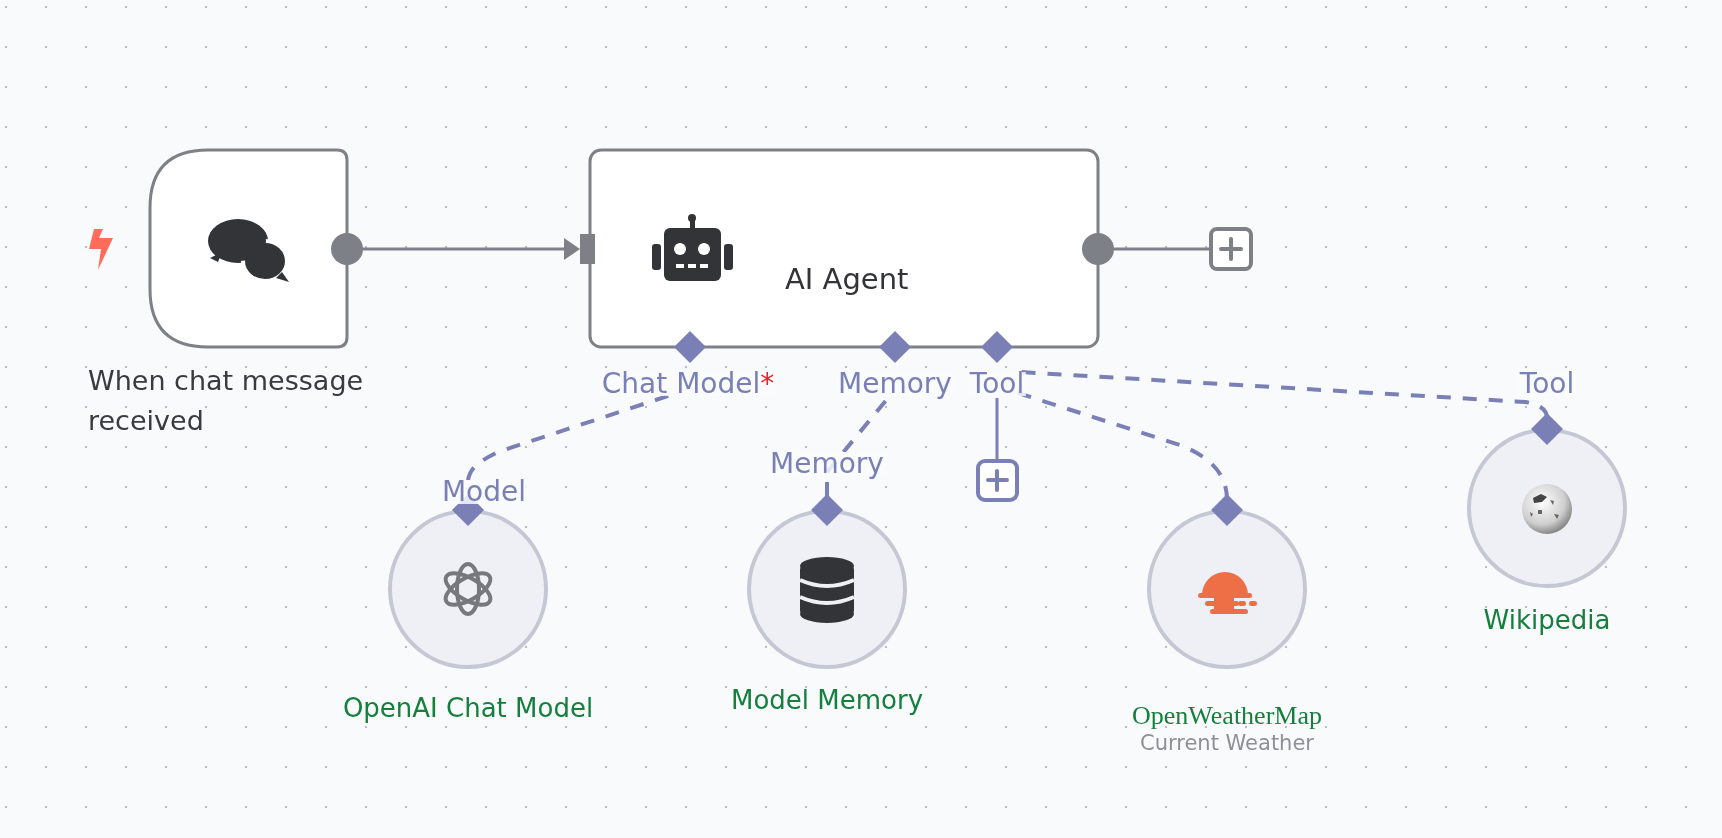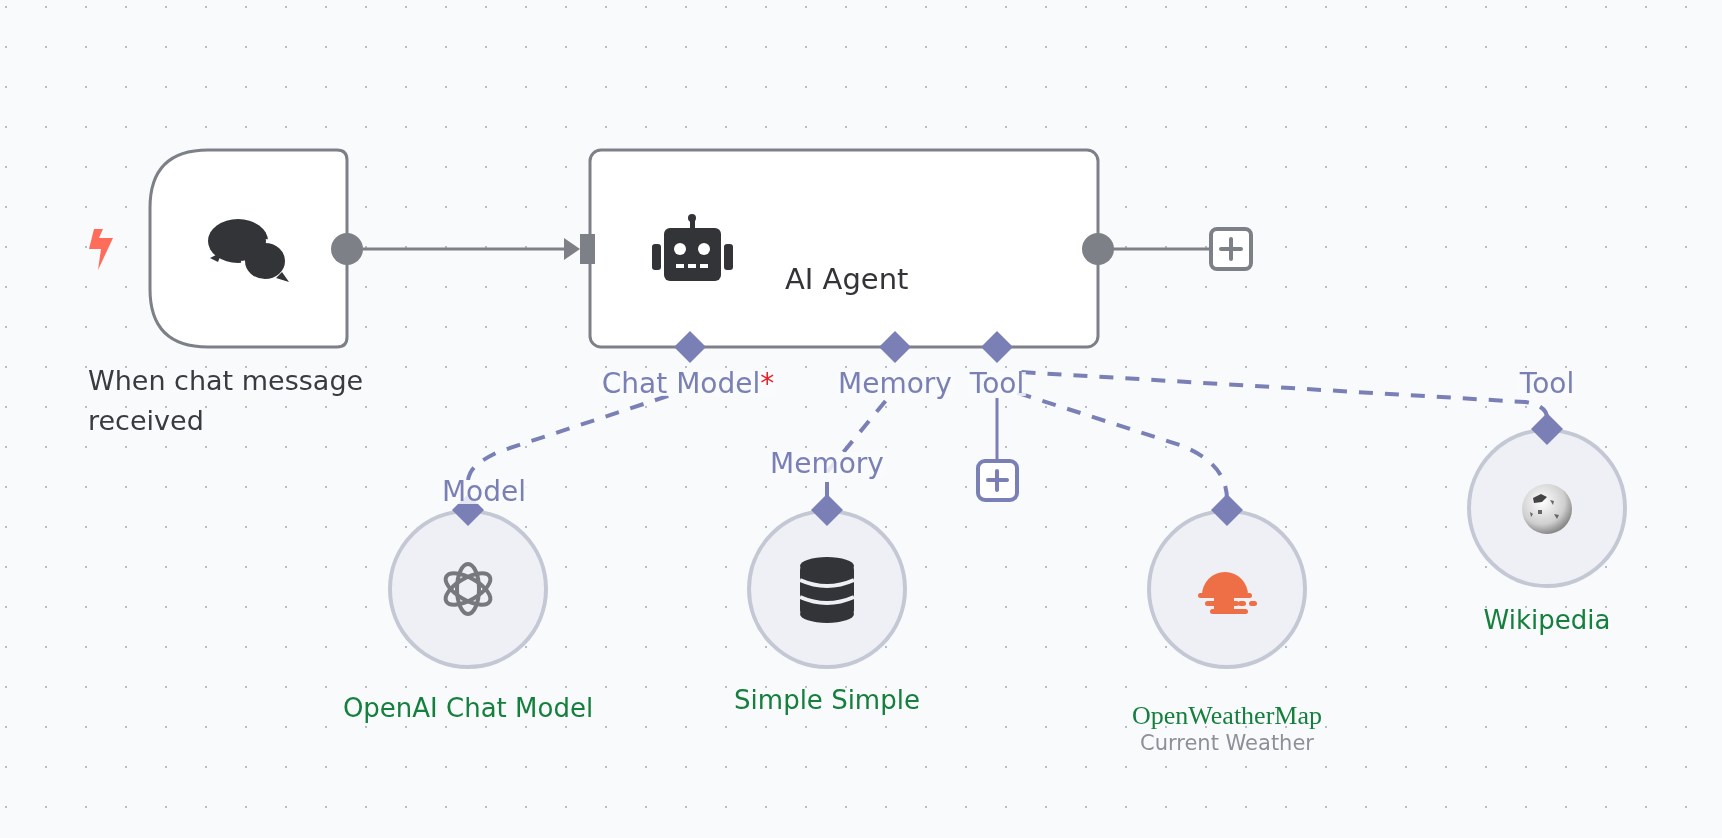--- a/index.html
+++ b/index.html
@@ -165,16 +165,16 @@
 <div class="agent-title">AI Agent</div>
 
 <div class="handle-label" style="left:688px; top:384px;"><span>Chat Model</span><span class="req">*</span></div>
 <div class="handle-label" style="left:895px; top:384px;">Memory</div>
 <div class="handle-label" style="left:997px; top:384px;">Tool</div>
 <div class="handle-label" style="left:484px; top:464px;margin-top:28px;">Model</div>
 <div class="handle-label" style="left:827px; top:464px;">Memory</div>
 <div class="handle-label" style="left:1547px; top:384px;">Tool</div>
 
 <div class="node-label" style="left:468px; top:681px;margin-top:8px;">OpenAI Chat Model</div>
-<div class="node-label" style="left:827px; top:681px;">Simple Simple</div>
+<div class="node-label" style="left:827px; top:681px;">Model Memory</div>
 <div class="node-label" style="left:1227px; top:697px;font-family:Liberation Serif, serif;">OpenWeatherMap</div>
 <div class="node-sub" style="left:1227px; top:731px;">Current Weather</div>
 <div class="node-label" style="left:1547px; top:601px;">Wikipedia</div>
 
 </body></html>

